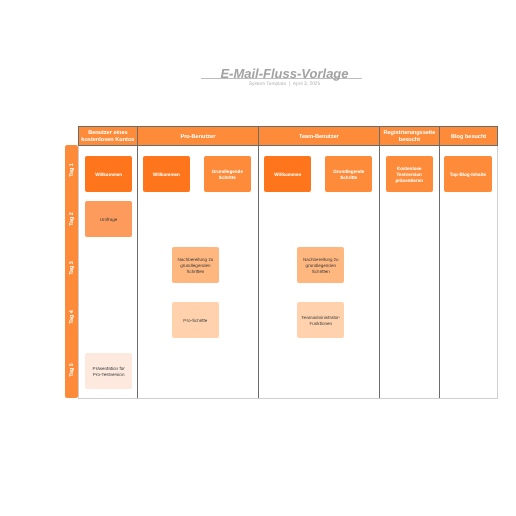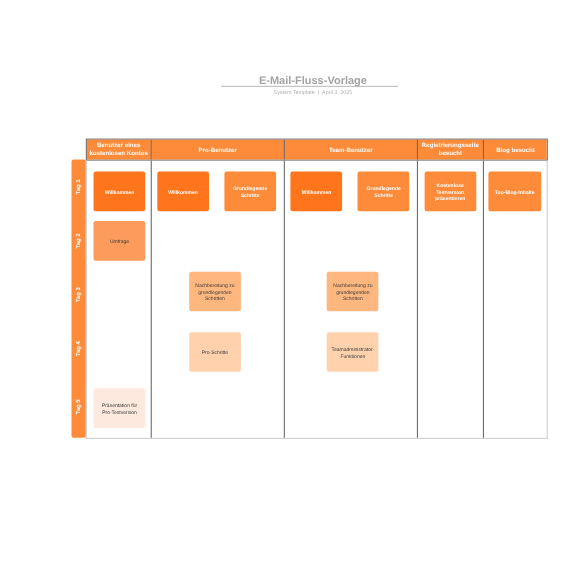--- a/index.html
+++ b/index.html
@@ -1,20 +1,20 @@
 <!DOCTYPE html>
 <html><head>
 <meta charset="utf-8">
 <style>
   html,body{margin:0;padding:0;}
   body{width:516px;height:516px;background:#ffffff;font-family:"Liberation Sans",sans-serif;overflow:hidden;-webkit-font-smoothing:antialiased;text-rendering:geometricPrecision;}
   .page{position:relative;width:516px;height:516px;}
 
   .title-block{position:absolute;left:204px;top:69px;width:161px;text-align:center;}
-  .title{font-size:10px;font-weight:bold;color:#a3a3a3;line-height:9px;}
+  .title{font-size:13px;font-weight:bold;color:#a3a3a3;line-height:9px;font-style:italic;}
   .title-rule{width:161px;height:1px;background:#bdbdbd;margin:0.4px 3px 0 -3px;}
   .subtitle{font-size:4.9px;color:#b0b0b0;margin-top:2.5px;line-height:5px;}
 
   .grid{position:absolute;left:78px;top:126px;width:420px;height:273px;}
   .hdrrow{position:absolute;left:0;top:0;width:420px;height:20px;display:flex;}
   .hdrcell{background:#FD8B39;color:#fff;font-size:5.55px;font-weight:bold;display:flex;align-items:center;justify-content:center;text-align:center;border-right:1px solid #6b6b6b;box-sizing:border-box;line-height:6.9px;padding-top:2px;}
   .hdrcell:last-child{border-right:none;}
   .hdrrow{border:1px solid #6b6b6b;box-sizing:border-box;}
 
   .body{position:absolute;left:0;top:20px;width:420px;height:253px;display:flex;border:1px solid #cfcfcf;border-top:none;box-sizing:border-box;}

